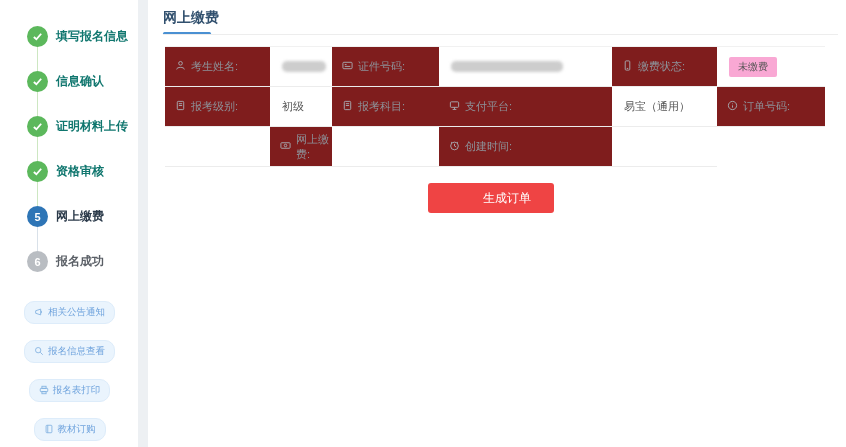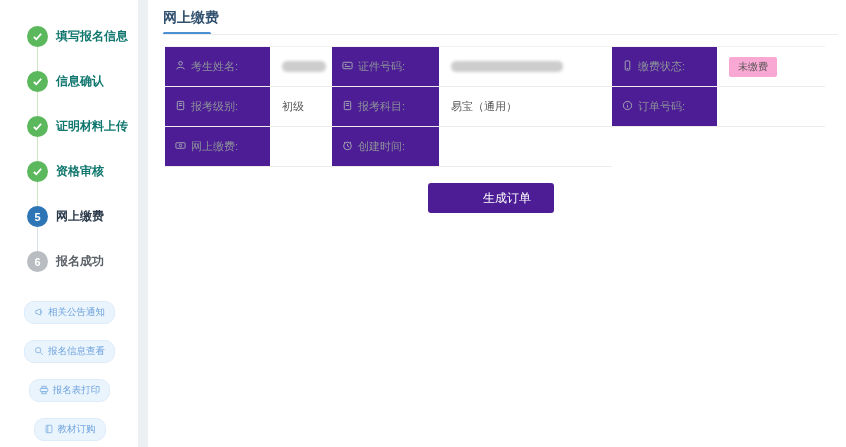--- a/index.html
+++ b/index.html
@@ -32,28 +32,28 @@
 
   
   .main { position:absolute; left:148px; top:0; width:698px; height:100%; background:#fff; }
   .title { position:absolute; left:15px; top:9px; font-size:14px; font-weight:bold; color:#31506e; }
   .title-underline { position:absolute; left:15px; top:32px; width:48px; height:3px; background:#4a90d2; border-radius:2px; }
   .header-line { position:absolute; left:15px; right:8px; top:34px; height:1px; background:#ededed; }
 
   .info-table { position:absolute; left:17px; top:46px; width:660px;
                 display:grid; grid-template-columns:105px 62px 107px 173px 105px 1fr; border-top:1px solid #f1f1f1; }
   .cell { height:40px; display:flex; align-items:center; font-size:11px; border-bottom:1px solid #ececec; }
-  .cell.lab { background:#4c1d95; color:#8d9299; gap:5px; padding-left:10px; }
+  .cell.lab { background:#7f1d1d; color:#8d9299; gap:5px; padding-left:10px; }
   .cell.val { background:#fff; color:#555; padding-left:12px; padding-right:6px; }
   .badge { background:#f9a8d4; color:#555; font-size:10px; padding:5px 9px; border-radius:2px; line-height:1; }
   .blob { height:11px; background:#cdcdcd; border-radius:5px; filter:blur(1.5px); display:inline-block; }
   .blob-name { width:44px; }
   .blob-id { width:112px; }
 
-  .primary-btn { position:absolute; left:280px; top:183px; width:126px; height:30px; background:#4c1d95; color:#fff;
+  .primary-btn { position:absolute; left:280px; top:183px; width:126px; height:30px; background:#ef4444; color:#fff;
                  border:none; border-radius:3px; font-size:12px; cursor:pointer; font-family:inherit;padding-left:32px; }
   .lab svg { stroke:#a9adb3; fill:none; stroke-width:1; }
   .pill svg { stroke:#7fb0e0; fill:none; stroke-width:1; }
   .check svg { stroke:#fff; fill:none; stroke-width:2; }
 </style>
 </head>
 <body>
 
 <div class="page">
 
@@ -203,20 +203,30 @@
       <div class="cell lab">
         <span>
           <svg width="11" height="11" viewBox="0 0 12 12">
               <rect x="2.5" y="1.5" width="7" height="9" rx="1"></rect>
               <line x1="4.2" y1="4" x2="7.8" y2="4"></line>
               <line x1="4.2" y1="6" x2="7.8" y2="6"></line>
             </svg>
         </span>
         <span>报考科目:</span>
       </div>
+      <div class="cell lab">
+        <span>
+          <svg width="11" height="11" viewBox="0 0 12 12">
+              <rect x="1.5" y="2" width="9" height="6" rx="1"></rect>
+              <line x1="6" y1="8" x2="6" y2="10"></line>
+              <line x1="4" y1="10.3" x2="8" y2="10.3"></line>
+            </svg>
+        </span>
+        <span>支付平台:</span>
+      </div>
       <div class="cell val">易宝（通用）</div>
 
       <div class="cell lab">
         <span>
           <svg width="11" height="11" viewBox="0 0 12 12">
               <circle cx="6" cy="6" r="4.5"></circle>
               <line x1="6" y1="3.8" x2="6" y2="4.6"></line>
               <line x1="6" y1="5.8" x2="6" y2="8.4"></line>
             </svg>
         </span>

